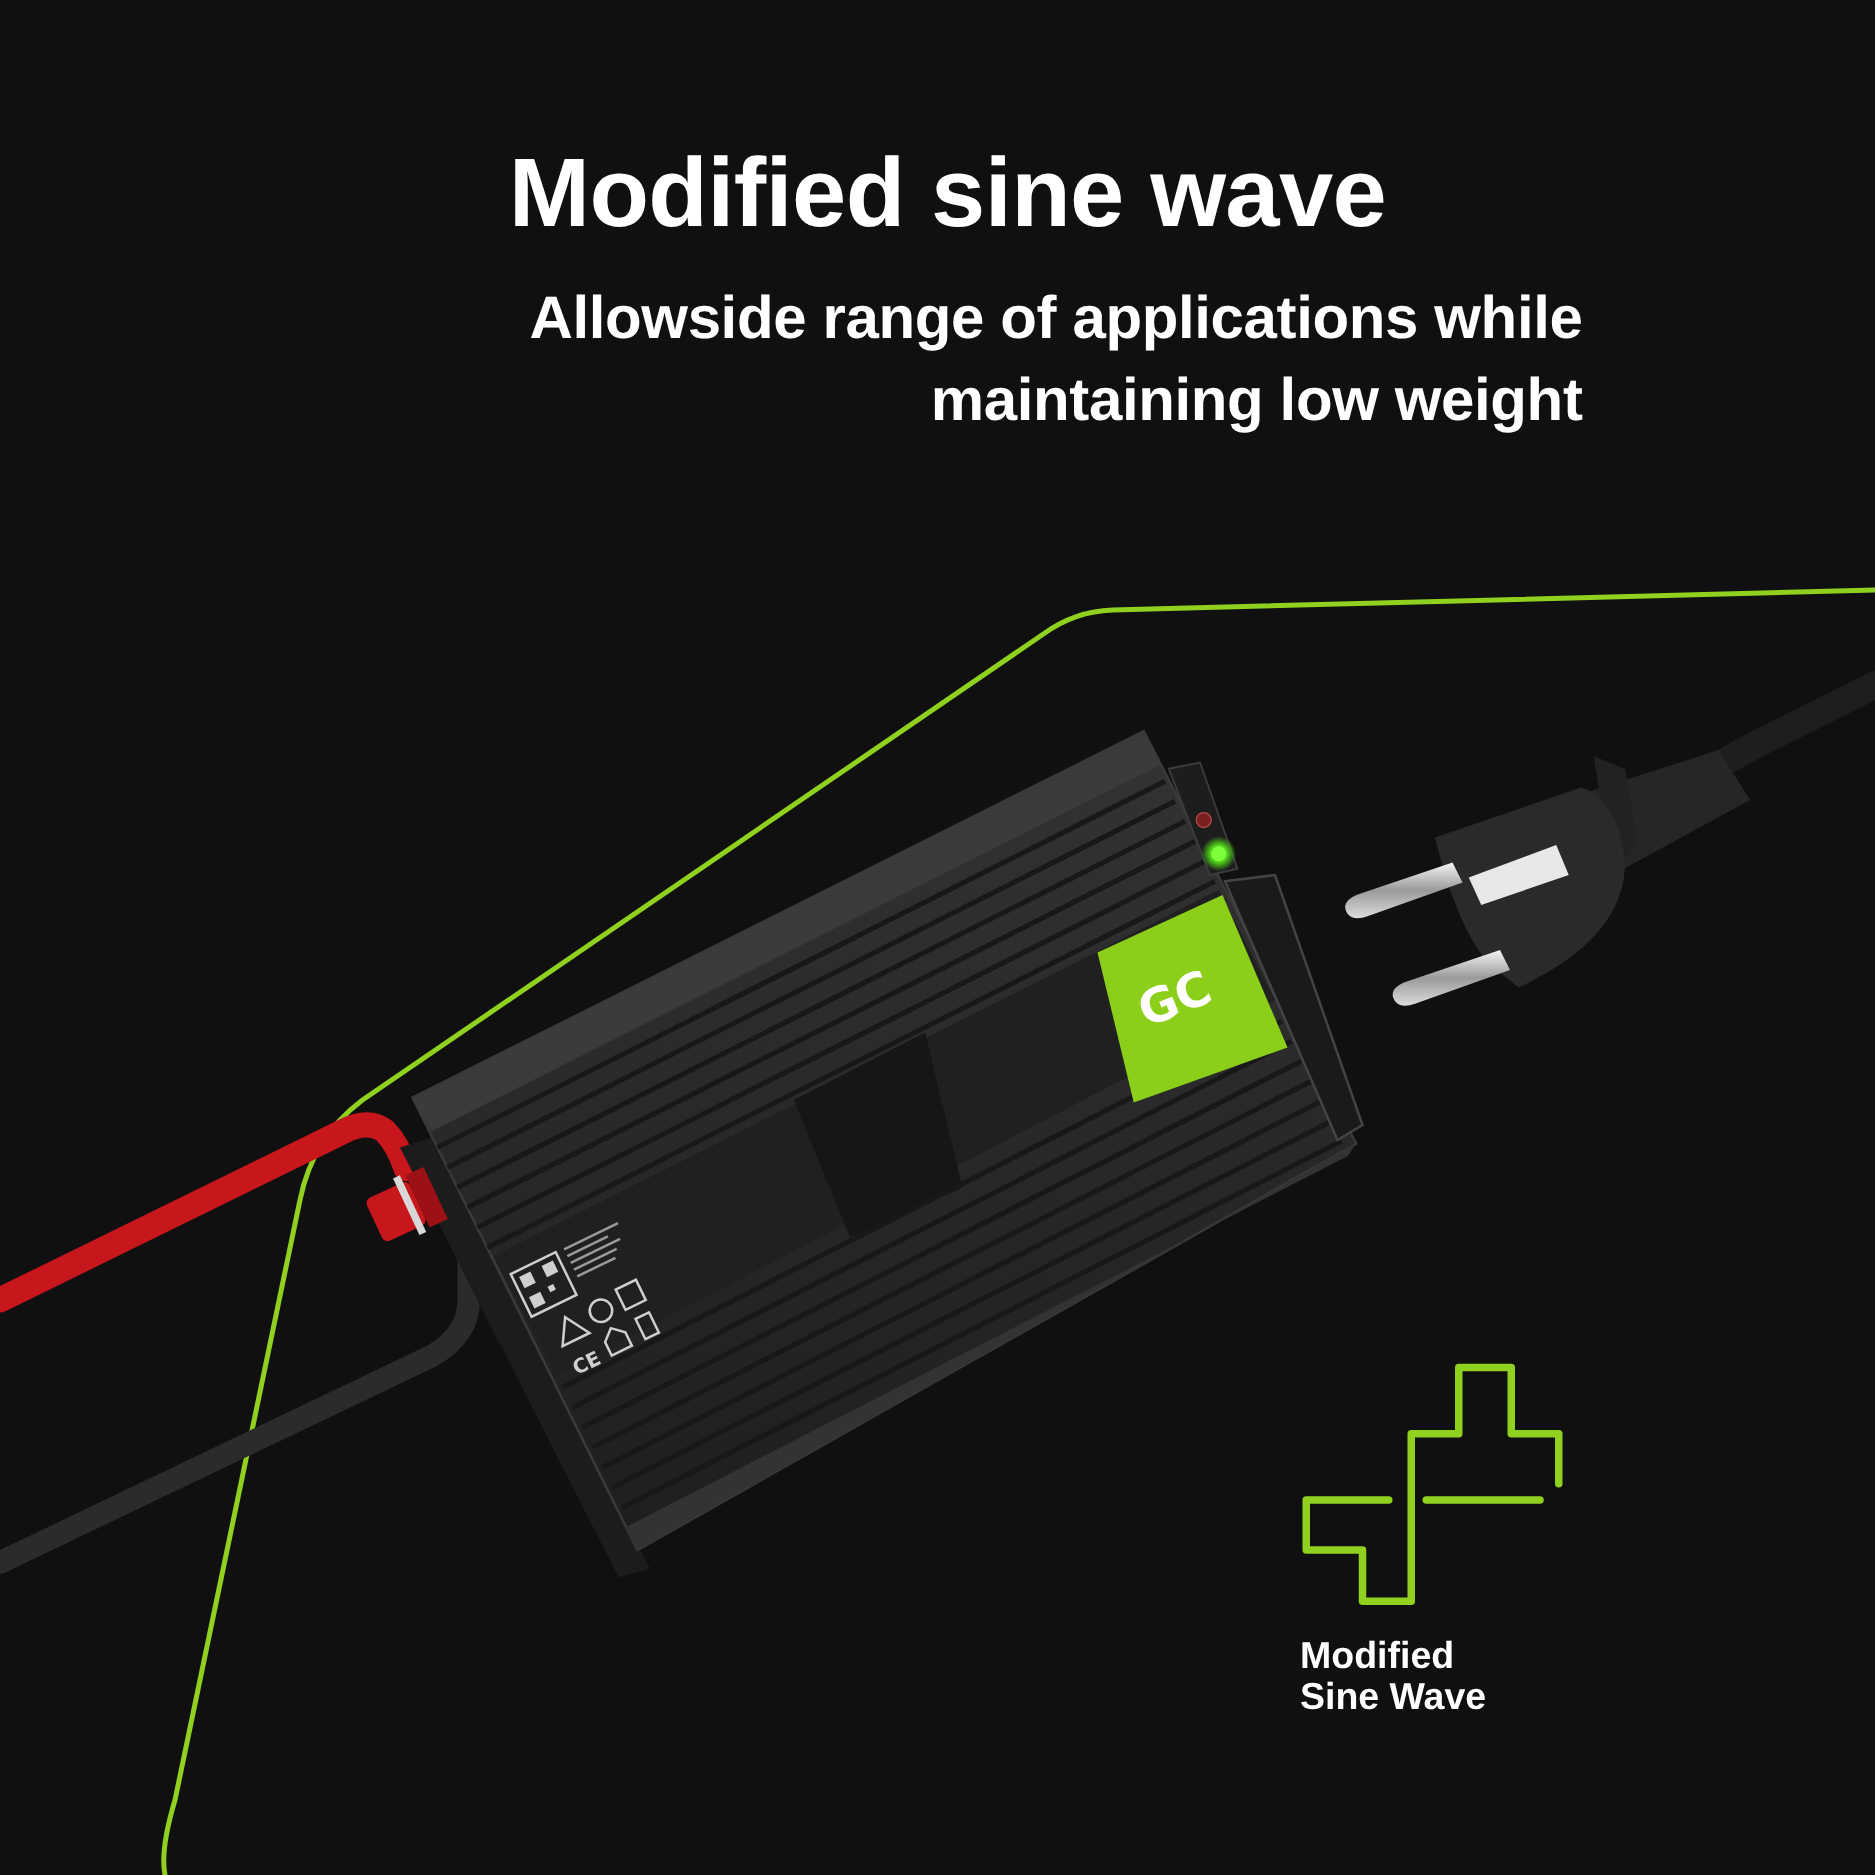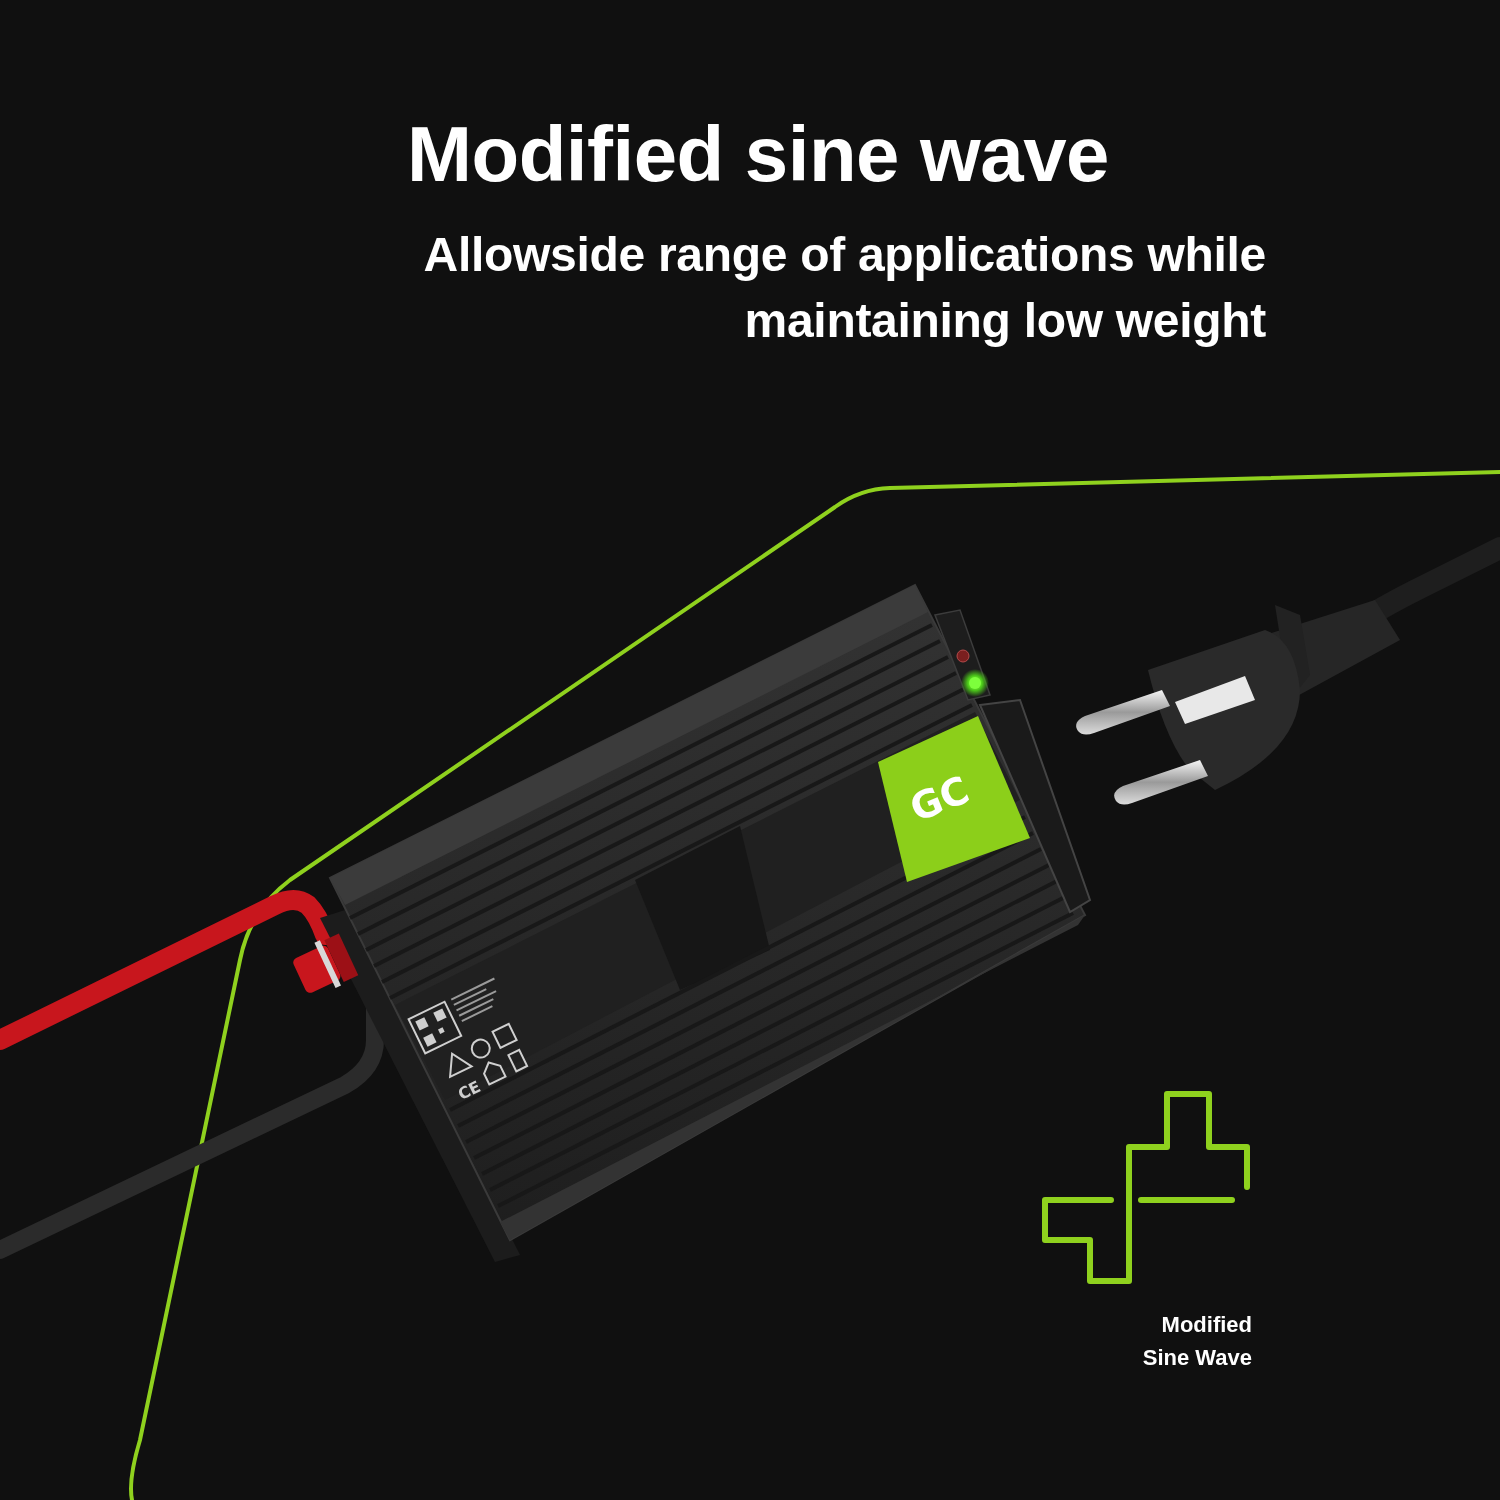--- a/index.html
+++ b/index.html
@@ -19,22 +19,22 @@
   }
   .subhead {
     position: absolute; left: 250px; right: 250px; top: 222px;
     text-align: right; color: #ffffff;
     font-weight: 700; font-size: 48px; line-height: 66px;
     letter-spacing: -0.3px;
   }
   .art { position: absolute; left: 0; top: 0; width: 1500px; height: 1500px; }
   .badge-caption {
     position: absolute; left: 1040px; width: 212px; top: 1308px;
-    text-align: right; color: #ffffff; font-weight: 700;
-    font-size: 22px; line-height: 33px;
+    text-align: left; color: #ffffff; font-weight: 700;
+    font-size: 30px; line-height: 33px;
   }
 </style>
 </head>
 <body>
 
 <div class="canvas">
 
   <div class="headline">Modified sine wave</div>
   <div class="subhead">Allowside range of applications while maintaining low weight</div>
 

